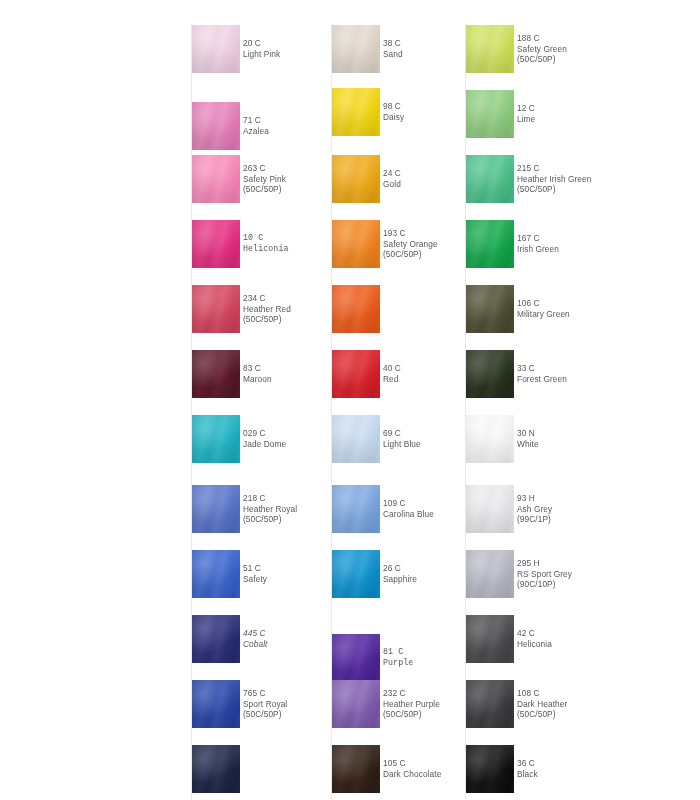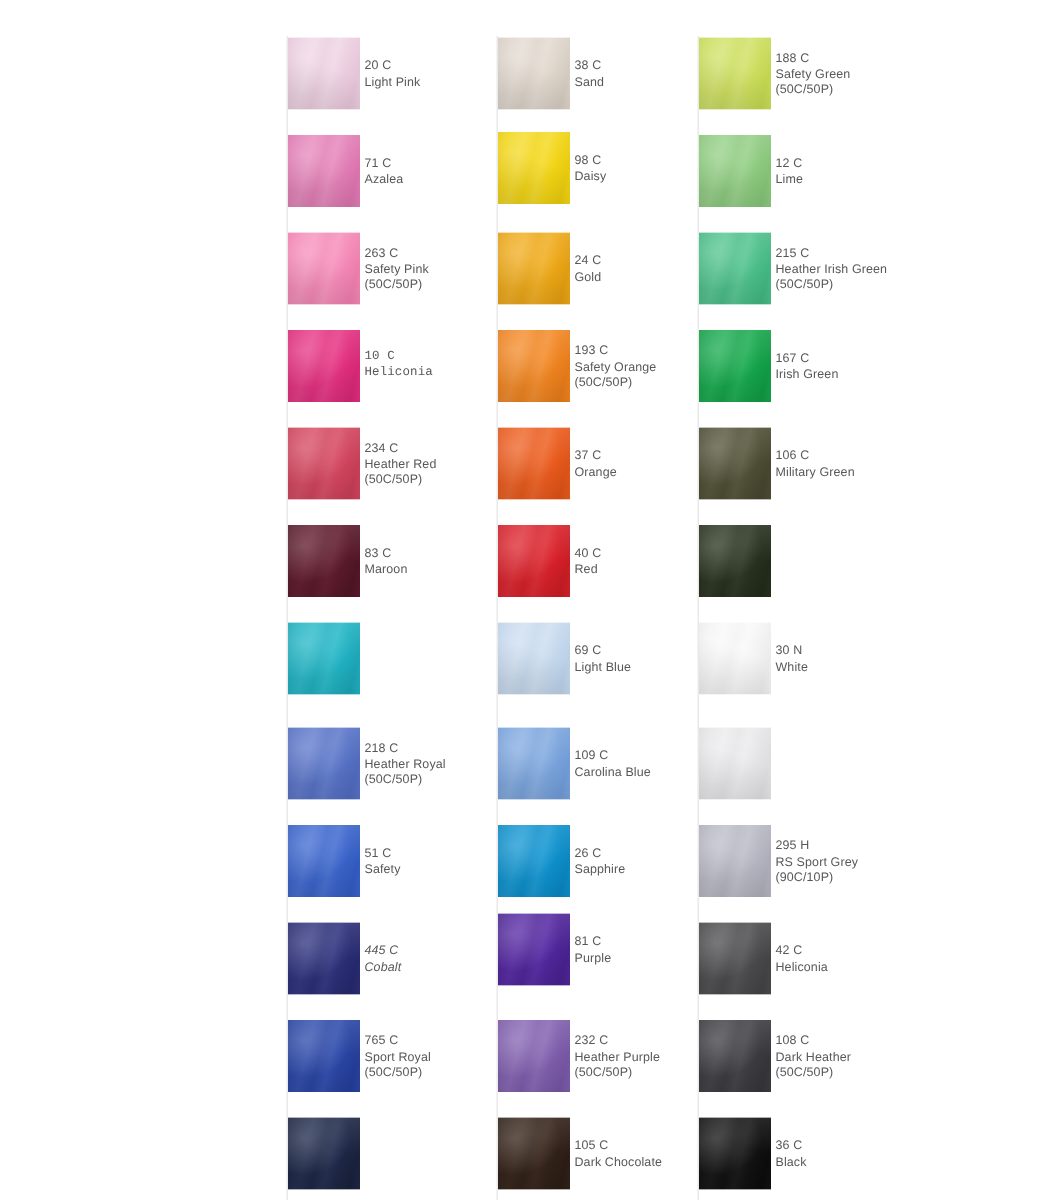--- a/index.html
+++ b/index.html
@@ -96,21 +96,21 @@
         <div class="swatch" title="20 C Light Pink">
           <div class="fabric" style="background: rgb(236, 207, 224);"></div>
           <div class="sheen" style="background: linear-gradient(104deg, rgb(220, 184, 208) 0%, rgb(236, 207, 224) 14%, rgb(245, 226, 238) 30%, rgb(236, 207, 224) 45%, rgb(245, 226, 238) 58%, rgb(236, 207, 224) 70%, rgb(220, 184, 208) 88%, rgb(236, 207, 224) 100%);"></div>
           <div class="shade" style="background: radial-gradient(120% 95% at 22% 28%, rgba(255, 255, 255, 0.22) 0%, rgba(255, 255, 255, 0) 55%), linear-gradient(200deg, rgba(255, 255, 255, 0.1) 0%, rgba(0, 0, 0, 0) 40%, rgba(0, 0, 0, 0.12) 100%);"></div>
         </div>
         <div class="labels">
           <div class="lbl code">20 C</div>
           <div class="lbl name">Light Pink</div>
         </div>
       </div>
-      <div class="swatch-row" style="top: 90px; text-align: center;">
+      <div class="swatch-row" style="top: 102px; text-align: center;">
         <div class="swatch" title="71 C Azalea">
           <div class="fabric" style="background: rgb(226, 127, 182);"></div>
           <div class="sheen" style="background: linear-gradient(104deg, rgb(209, 101, 162) 0%, rgb(226, 127, 182) 14%, rgb(236, 156, 200) 30%, rgb(226, 127, 182) 45%, rgb(236, 156, 200) 58%, rgb(226, 127, 182) 70%, rgb(209, 101, 162) 88%, rgb(226, 127, 182) 100%);"></div>
           <div class="shade" style="background: radial-gradient(120% 95% at 22% 28%, rgba(255, 255, 255, 0.22) 0%, rgba(255, 255, 255, 0) 55%), linear-gradient(200deg, rgba(255, 255, 255, 0.1) 0%, rgba(0, 0, 0, 0) 40%, rgba(0, 0, 0, 0.12) 100%);"></div>
         </div>
         <div class="labels">
           <div class="lbl code">71 C</div>
           <div class="lbl name">Azalea</div>
         </div>
       </div>
@@ -158,20 +158,24 @@
         <div class="labels">
           <div class="lbl code">83 C</div>
           <div class="lbl name">Maroon</div>
         </div>
       </div>
       <div class="swatch-row" style="top: 415px;">
         <div class="swatch" title="029 C Jade Dome">
           <div class="fabric" style="background: rgb(33, 178, 194);"></div>
           <div class="sheen" style="background: linear-gradient(104deg, rgb(21, 150, 166) 0%, rgb(33, 178, 194) 14%, rgb(61, 196, 210) 30%, rgb(33, 178, 194) 45%, rgb(61, 196, 210) 58%, rgb(33, 178, 194) 70%, rgb(21, 150, 166) 88%, rgb(33, 178, 194) 100%);"></div>
           <div class="shade" style="background: radial-gradient(120% 95% at 22% 28%, rgba(255, 255, 255, 0.22) 0%, rgba(255, 255, 255, 0) 55%), linear-gradient(200deg, rgba(255, 255, 255, 0.1) 0%, rgba(0, 0, 0, 0) 40%, rgba(0, 0, 0, 0.12) 100%);"></div>
+        </div>
+        <div class="labels">
+          <div class="lbl code">029 C</div>
+          <div class="lbl name">Jade Dome</div>
         </div>
       </div>
       <div class="swatch-row" style="top: 485px;">
         <div class="swatch" title="218 C Heather Royal">
           <div class="fabric" style="background: rgb(88, 115, 198);"></div>
           <div class="sheen" style="background: linear-gradient(104deg, rgb(69, 96, 177) 0%, rgb(88, 115, 198) 14%, rgb(113, 137, 212) 30%, rgb(88, 115, 198) 45%, rgb(113, 137, 212) 58%, rgb(88, 115, 198) 70%, rgb(69, 96, 177) 88%, rgb(88, 115, 198) 100%);"></div>
           <div class="shade" style="background: radial-gradient(120% 95% at 22% 28%, rgba(255, 255, 255, 0.22) 0%, rgba(255, 255, 255, 0) 55%), linear-gradient(200deg, rgba(255, 255, 255, 0.1) 0%, rgba(0, 0, 0, 0) 40%, rgba(0, 0, 0, 0.12) 100%);"></div>
         </div>
         <div class="labels">
           <div class="lbl code">218 C</div>
@@ -267,24 +271,20 @@
           <div class="lbl name">Safety Orange</div>
           <div class="lbl blend">(50C/50P)</div>
         </div>
       </div>
       <div class="swatch-row" style="top: 285px;">
         <div class="swatch" title="37 C Orange">
           <div class="fabric" style="background: rgb(234, 91, 29);"></div>
           <div class="sheen" style="background: linear-gradient(104deg, rgb(207, 74, 17) 0%, rgb(234, 91, 29) 14%, rgb(243, 118, 60) 30%, rgb(234, 91, 29) 45%, rgb(243, 118, 60) 58%, rgb(234, 91, 29) 70%, rgb(207, 74, 17) 88%, rgb(234, 91, 29) 100%);"></div>
           <div class="shade" style="background: radial-gradient(120% 95% at 22% 28%, rgba(255, 255, 255, 0.22) 0%, rgba(255, 255, 255, 0) 55%), linear-gradient(200deg, rgba(255, 255, 255, 0.1) 0%, rgba(0, 0, 0, 0) 40%, rgba(0, 0, 0, 0.12) 100%);"></div>
         </div>
-        <div class="labels">
-          <div class="lbl code">37 C</div>
-          <div class="lbl name">Orange</div>
-        </div>
       </div>
       <div class="swatch-row" style="top: 350px;">
         <div class="swatch" title="40 C Red">
           <div class="fabric" style="background: rgb(216, 33, 42);"></div>
           <div class="sheen" style="background: linear-gradient(104deg, rgb(185, 22, 30) 0%, rgb(216, 33, 42) 14%, rgb(228, 60, 67) 30%, rgb(216, 33, 42) 45%, rgb(228, 60, 67) 58%, rgb(216, 33, 42) 70%, rgb(185, 22, 30) 88%, rgb(216, 33, 42) 100%);"></div>
           <div class="shade" style="background: radial-gradient(120% 95% at 22% 28%, rgba(255, 255, 255, 0.22) 0%, rgba(255, 255, 255, 0) 55%), linear-gradient(200deg, rgba(255, 255, 255, 0.1) 0%, rgba(0, 0, 0, 0) 40%, rgba(0, 0, 0, 0.12) 100%);"></div>
         </div>
         <div class="labels">
           <div class="lbl code">40 C</div>
           <div class="lbl name">Red</div>
@@ -316,21 +316,21 @@
         <div class="swatch" title="26 C Sapphire">
           <div class="fabric" style="background: rgb(14, 144, 204);"></div>
           <div class="sheen" style="background: linear-gradient(104deg, rgb(5, 122, 177) 0%, rgb(14, 144, 204) 14%, rgb(45, 166, 220) 30%, rgb(14, 144, 204) 45%, rgb(45, 166, 220) 58%, rgb(14, 144, 204) 70%, rgb(5, 122, 177) 88%, rgb(14, 144, 204) 100%);"></div>
           <div class="shade" style="background: radial-gradient(120% 95% at 22% 28%, rgba(255, 255, 255, 0.22) 0%, rgba(255, 255, 255, 0) 55%), linear-gradient(200deg, rgba(255, 255, 255, 0.1) 0%, rgba(0, 0, 0, 0) 40%, rgba(0, 0, 0, 0.12) 100%);"></div>
         </div>
         <div class="labels">
           <div class="lbl code">26 C</div>
           <div class="lbl name">Sapphire</div>
         </div>
       </div>
-      <div class="swatch-row" style="top: 609px;">
+      <div class="swatch-row" style="top: 634px; font-family: Liberation Mono, monospace;">
         <div class="swatch" title="81 C Purple">
           <div class="fabric" style="background: rgb(81, 39, 155);"></div>
           <div class="sheen" style="background: linear-gradient(104deg, rgb(62, 27, 127) 0%, rgb(81, 39, 155) 14%, rgb(103, 57, 181) 30%, rgb(81, 39, 155) 45%, rgb(103, 57, 181) 58%, rgb(81, 39, 155) 70%, rgb(62, 27, 127) 88%, rgb(81, 39, 155) 100%);"></div>
           <div class="shade" style="background: radial-gradient(120% 95% at 22% 28%, rgba(255, 255, 255, 0.22) 0%, rgba(255, 255, 255, 0) 55%), linear-gradient(200deg, rgba(255, 255, 255, 0.1) 0%, rgba(0, 0, 0, 0) 40%, rgba(0, 0, 0, 0.12) 100%);"></div>
         </div>
         <div class="labels">
           <div class="lbl code">81 C</div>
           <div class="lbl name">Purple</div>
         </div>
       </div>
@@ -416,38 +416,47 @@
           <div class="lbl code">106 C</div>
           <div class="lbl name">Military Green</div>
         </div>
       </div>
       <div class="swatch-row" style="top: 350px;">
         <div class="swatch" title="33 C Forest Green">
           <div class="fabric" style="background: rgb(40, 50, 31);"></div>
           <div class="sheen" style="background: linear-gradient(104deg, rgb(26, 34, 20) 0%, rgb(40, 50, 31) 14%, rgb(58, 69, 46) 30%, rgb(40, 50, 31) 45%, rgb(58, 69, 46) 58%, rgb(40, 50, 31) 70%, rgb(26, 34, 20) 88%, rgb(40, 50, 31) 100%);"></div>
           <div class="shade" style="background: radial-gradient(120% 95% at 22% 28%, rgba(255, 255, 255, 0.22) 0%, rgba(255, 255, 255, 0) 55%), linear-gradient(200deg, rgba(255, 255, 255, 0.1) 0%, rgba(0, 0, 0, 0) 40%, rgba(0, 0, 0, 0.12) 100%);"></div>
         </div>
+        <div class="labels">
+          <div class="lbl code">33 C</div>
+          <div class="lbl name">Forest Green</div>
+        </div>
       </div>
       <div class="swatch-row" style="top: 415px;">
         <div class="swatch" title="30 N White">
           <div class="fabric" style="background: rgb(244, 244, 244);"></div>
           <div class="sheen" style="background: linear-gradient(104deg, rgb(226, 226, 228) 0%, rgb(244, 244, 244) 14%, rgb(255, 255, 255) 30%, rgb(244, 244, 244) 45%, rgb(255, 255, 255) 58%, rgb(244, 244, 244) 70%, rgb(226, 226, 228) 88%, rgb(244, 244, 244) 100%);"></div>
           <div class="shade" style="background: radial-gradient(120% 95% at 22% 28%, rgba(255, 255, 255, 0.22) 0%, rgba(255, 255, 255, 0) 55%), linear-gradient(200deg, rgba(255, 255, 255, 0.1) 0%, rgba(0, 0, 0, 0) 40%, rgba(0, 0, 0, 0.12) 100%);"></div>
         </div>
         <div class="labels">
           <div class="lbl code">30 N</div>
           <div class="lbl name">White</div>
         </div>
       </div>
       <div class="swatch-row" style="top: 485px;">
         <div class="swatch" title="93 H Ash Grey">
           <div class="fabric" style="background: rgb(230, 230, 232);"></div>
           <div class="sheen" style="background: linear-gradient(104deg, rgb(211, 211, 215) 0%, rgb(230, 230, 232) 14%, rgb(243, 243, 244) 30%, rgb(230, 230, 232) 45%, rgb(243, 243, 244) 58%, rgb(230, 230, 232) 70%, rgb(211, 211, 215) 88%, rgb(230, 230, 232) 100%);"></div>
           <div class="shade" style="background: radial-gradient(120% 95% at 22% 28%, rgba(255, 255, 255, 0.22) 0%, rgba(255, 255, 255, 0) 55%), linear-gradient(200deg, rgba(255, 255, 255, 0.1) 0%, rgba(0, 0, 0, 0) 40%, rgba(0, 0, 0, 0.12) 100%);"></div>
         </div>
+        <div class="labels">
+          <div class="lbl code">93 H</div>
+          <div class="lbl name">Ash Grey</div>
+          <div class="lbl blend">(99C/1P)</div>
+        </div>
       </div>
       <div class="swatch-row" style="top: 550px;">
         <div class="swatch" title="295 H RS Sport Grey">
           <div class="fabric" style="background: rgb(182, 183, 194);"></div>
           <div class="sheen" style="background: linear-gradient(104deg, rgb(161, 162, 174) 0%, rgb(182, 183, 194) 14%, rgb(200, 201, 210) 30%, rgb(182, 183, 194) 45%, rgb(200, 201, 210) 58%, rgb(182, 183, 194) 70%, rgb(161, 162, 174) 88%, rgb(182, 183, 194) 100%);"></div>
           <div class="shade" style="background: radial-gradient(120% 95% at 22% 28%, rgba(255, 255, 255, 0.22) 0%, rgba(255, 255, 255, 0) 55%), linear-gradient(200deg, rgba(255, 255, 255, 0.1) 0%, rgba(0, 0, 0, 0) 40%, rgba(0, 0, 0, 0.12) 100%);"></div>
         </div>
         <div class="labels">
           <div class="lbl code">295 H</div>
           <div class="lbl name">RS Sport Grey</div>

